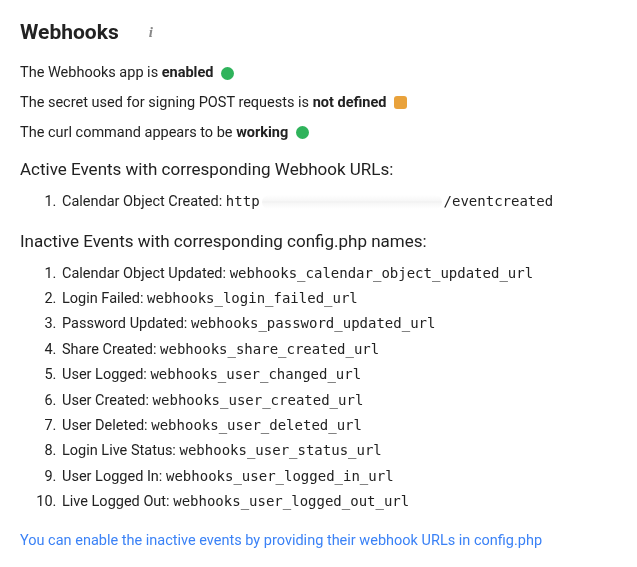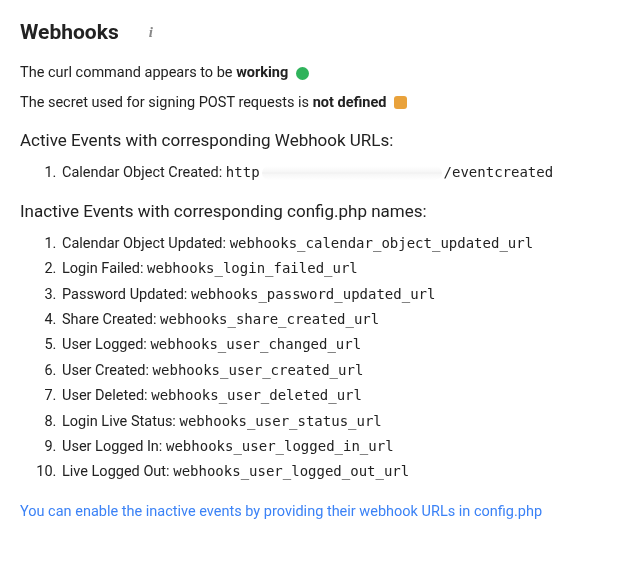--- a/index.html
+++ b/index.html
@@ -88,26 +88,30 @@
 </head>
 <body>
 
 <div class="heading">
   <h1>Webhooks</h1>
   <span class="info-icon">i</span>
 </div>
 
 <div class="status-block">
   <p>
-    <span>The curl command appears to be </span><strong>working</strong>
+    <span>The Webhooks app is </span><strong>enabled</strong>
     <span class="dot green"></span>
   </p>
   <p>
     <span>The secret used for signing POST requests is </span><strong>not defined</strong>
     <span class="sq amber"></span>
+  </p>
+  <p>
+    <span>The curl command appears to be </span><strong>working</strong>
+    <span class="dot green"></span>
   </p>
 </div>
 
 <p class="section-label">Active Events with corresponding Webhook URLs:</p>
 
 <ol>
   <li>
     <span>Calendar Object Created:</span>
     <span class="mono">http</span><span class="redacted"></span><span class="mono">/eventcreated</span>
   </li>

